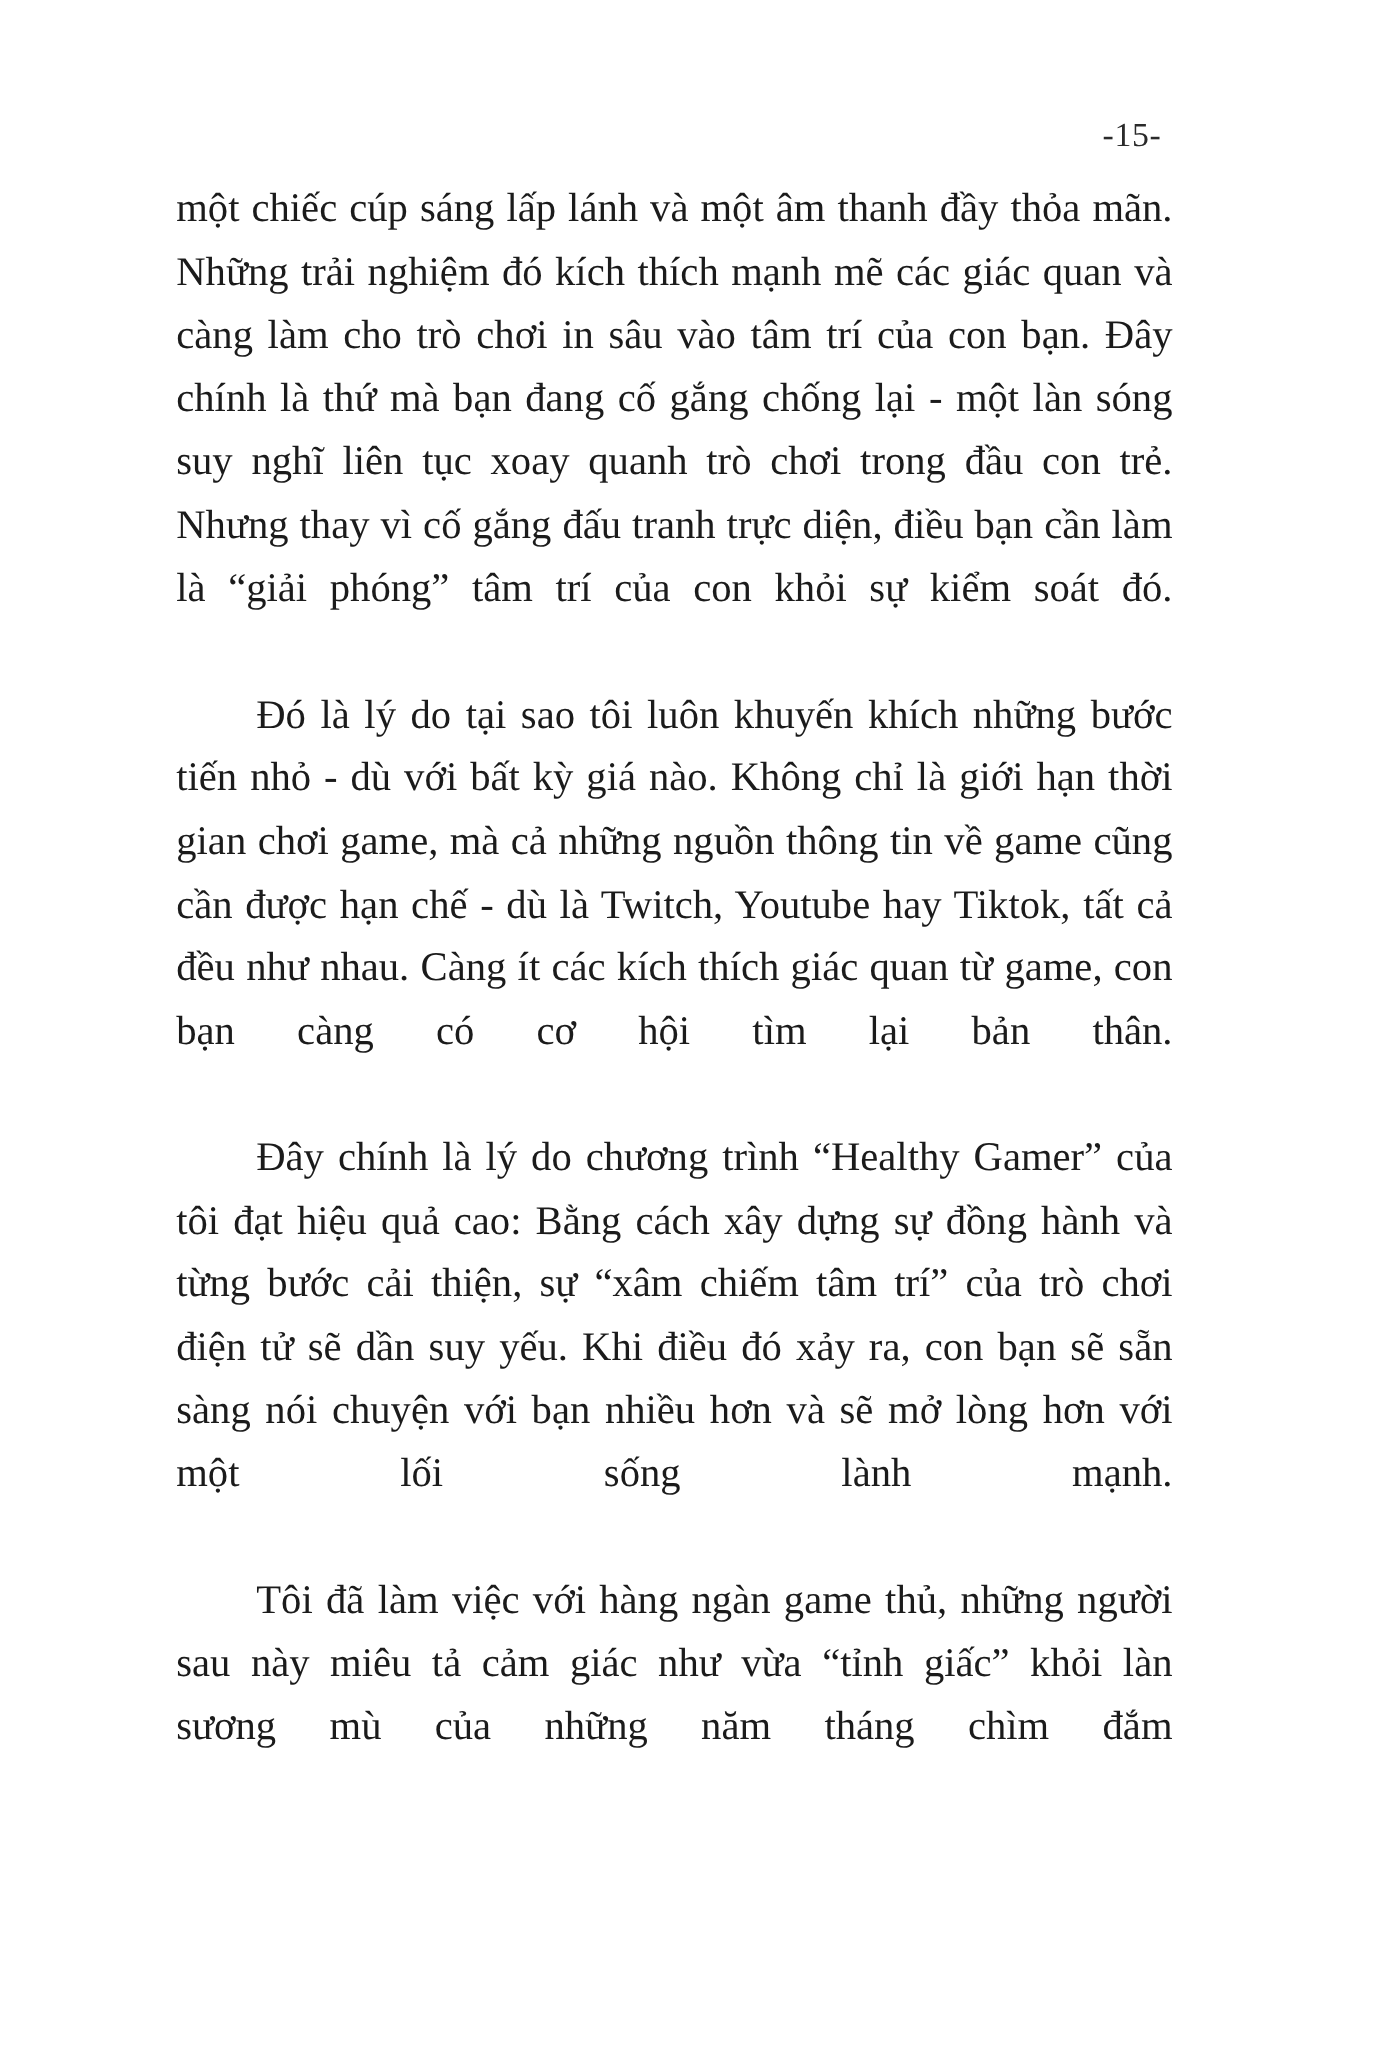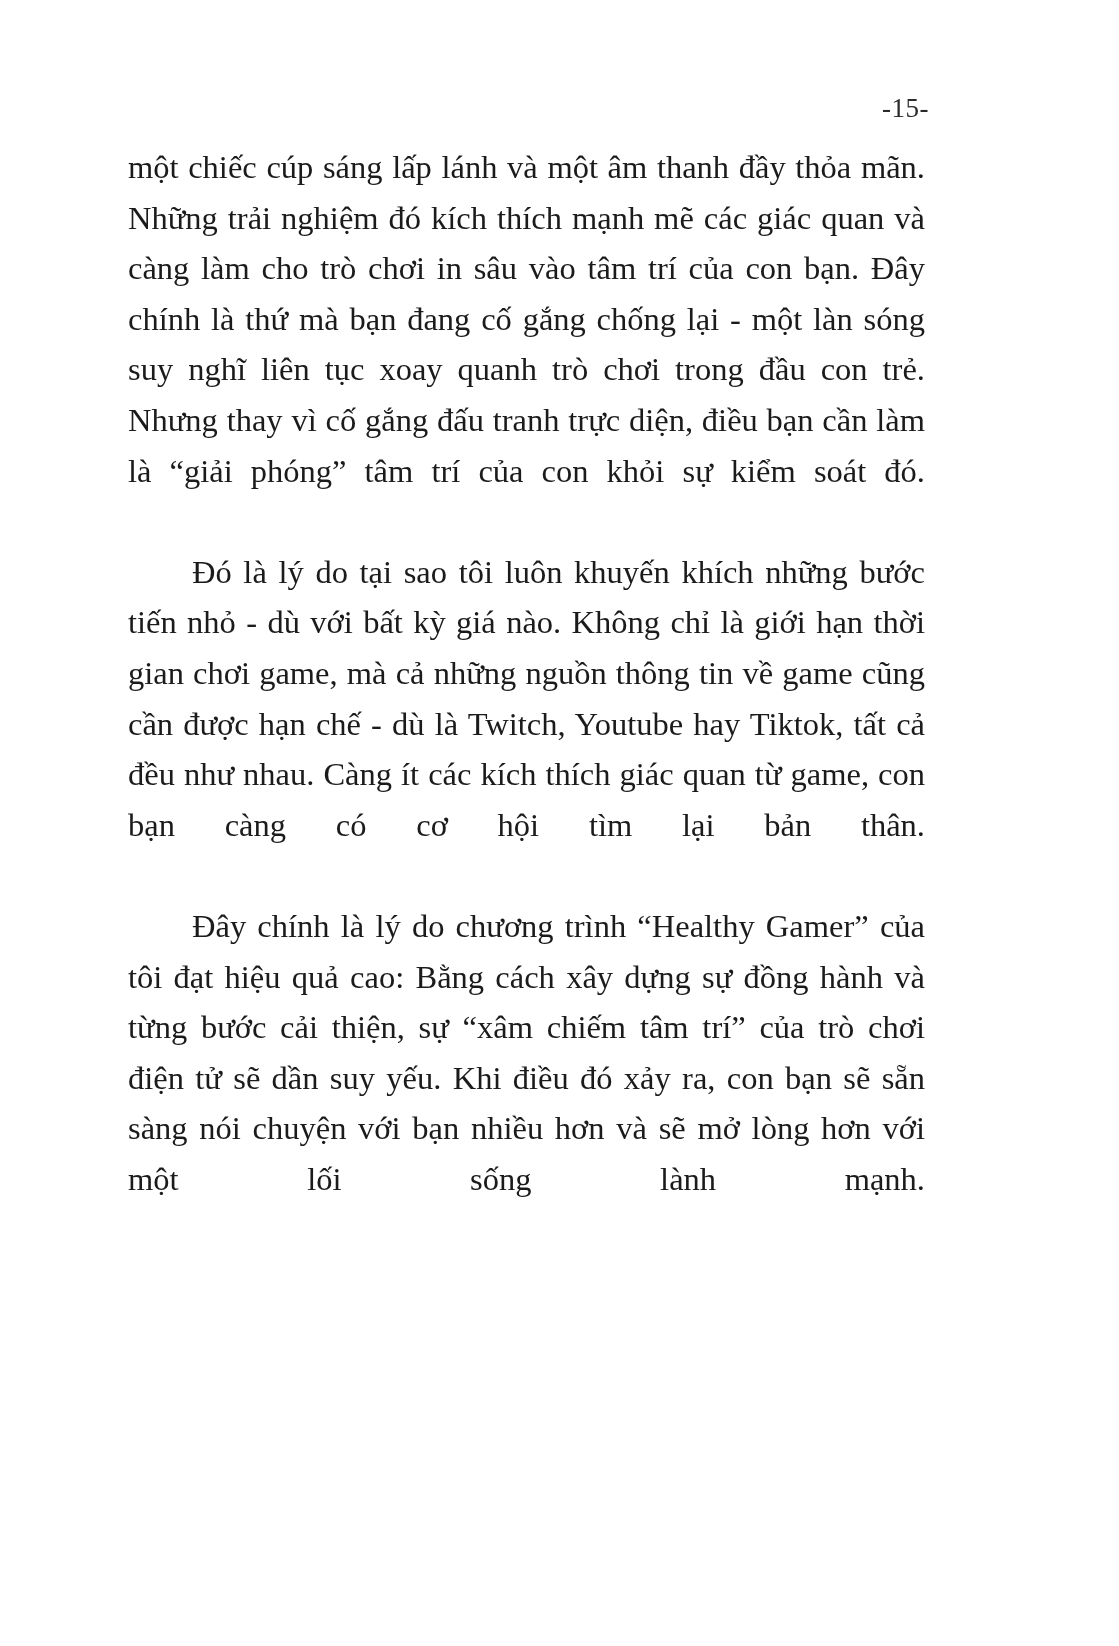--- a/index.html
+++ b/index.html
@@ -24,21 +24,21 @@
     left: 0;
     width: 929px;
     text-align: right;
     font-size: 27px;
     letter-spacing: 0.5px;
     color: #2a2a2a;
   }
   .text-block {
     position: absolute;
     top: 142px;
-    left: 128px;
+    left: 141px;
     width: 797px;
   }
   .para {
     margin: 0;
     text-align: justify;
     text-justify: inter-word;
     font-size: 32.5px;
     line-height: 50.6px;
     color: #1b1b1b;
     hyphens: none;
@@ -60,15 +60,16 @@
 <body>
 
 <div class="page">
 
   <div class="page-number">-15-</div>
 
   <div class="text-block">
     <p class="para">một chiếc cúp sáng lấp lánh và một âm thanh đầy thỏa mãn. Những trải nghiệm đó kích thích mạnh mẽ các giác quan và càng làm cho trò chơi in sâu vào tâm trí của con bạn. Đây chính là thứ mà bạn đang cố gắng chống lại - một làn sóng suy nghĩ liên tục xoay quanh trò chơi trong đầu con trẻ. Nhưng thay vì cố gắng đấu tranh trực diện, điều bạn cần làm là “giải phóng” tâm trí của con khỏi sự kiểm soát đó.</p>
     <p class="para indent">Đó là lý do tại sao tôi luôn khuyến khích những bước tiến nhỏ - dù với bất kỳ giá nào. Không chỉ là giới hạn thời gian chơi game, mà cả những nguồn thông tin về game cũng cần được hạn chế - dù là Twitch, Youtube hay Tiktok, tất cả đều như nhau. Càng ít các kích thích giác quan từ game, con bạn càng có cơ hội tìm lại bản thân.</p>
     <p class="para indent">Đây chính là lý do chương trình “Healthy Gamer” của tôi đạt hiệu quả cao: Bằng cách xây dựng sự đồng hành và từng bước cải thiện, sự “xâm chiếm tâm trí” của trò chơi điện tử sẽ dần suy yếu. Khi điều đó xảy ra, con bạn sẽ sẵn sàng nói chuyện với bạn nhiều hơn và sẽ mở lòng hơn với một lối sống lành mạnh.</p>
+    <p class="para indent">Tôi đã làm việc với hàng ngàn game thủ, những người sau này miêu tả cảm giác như vừa “tỉnh giấc” khỏi làn sương mù của những năm tháng chìm đắm</p>
   </div>
 
 </div>
 
 </body></html>

